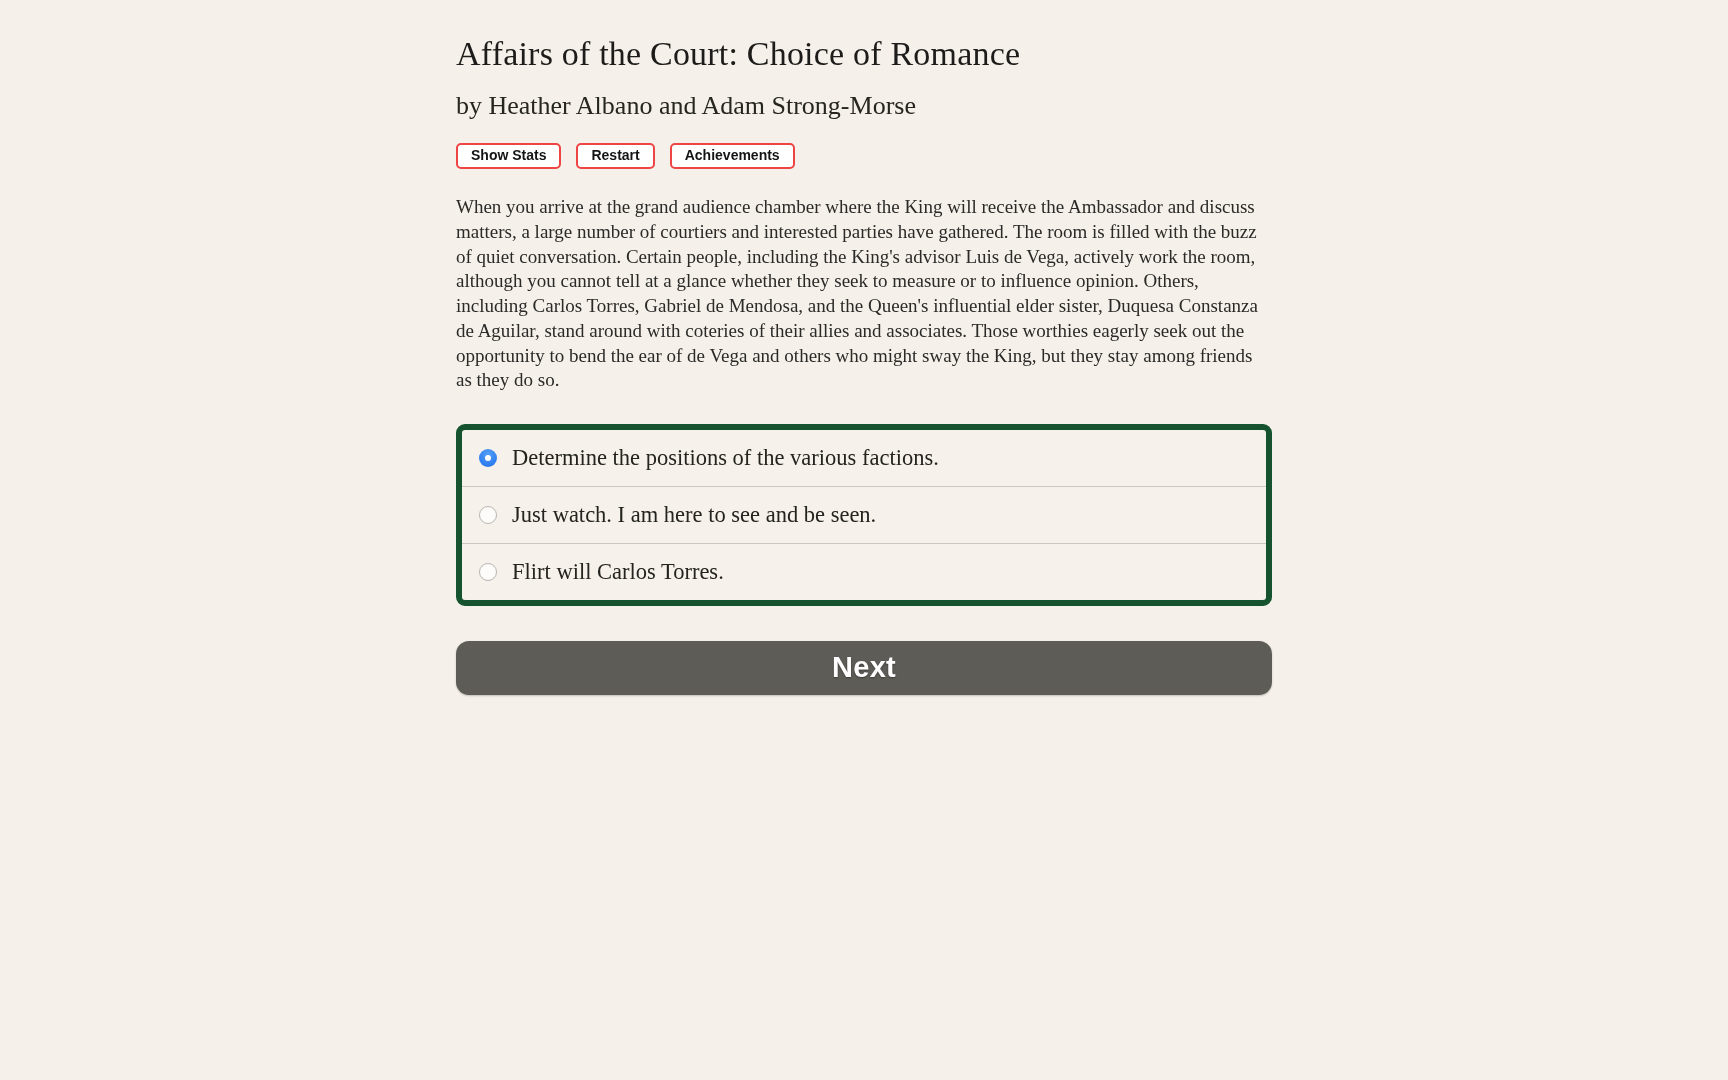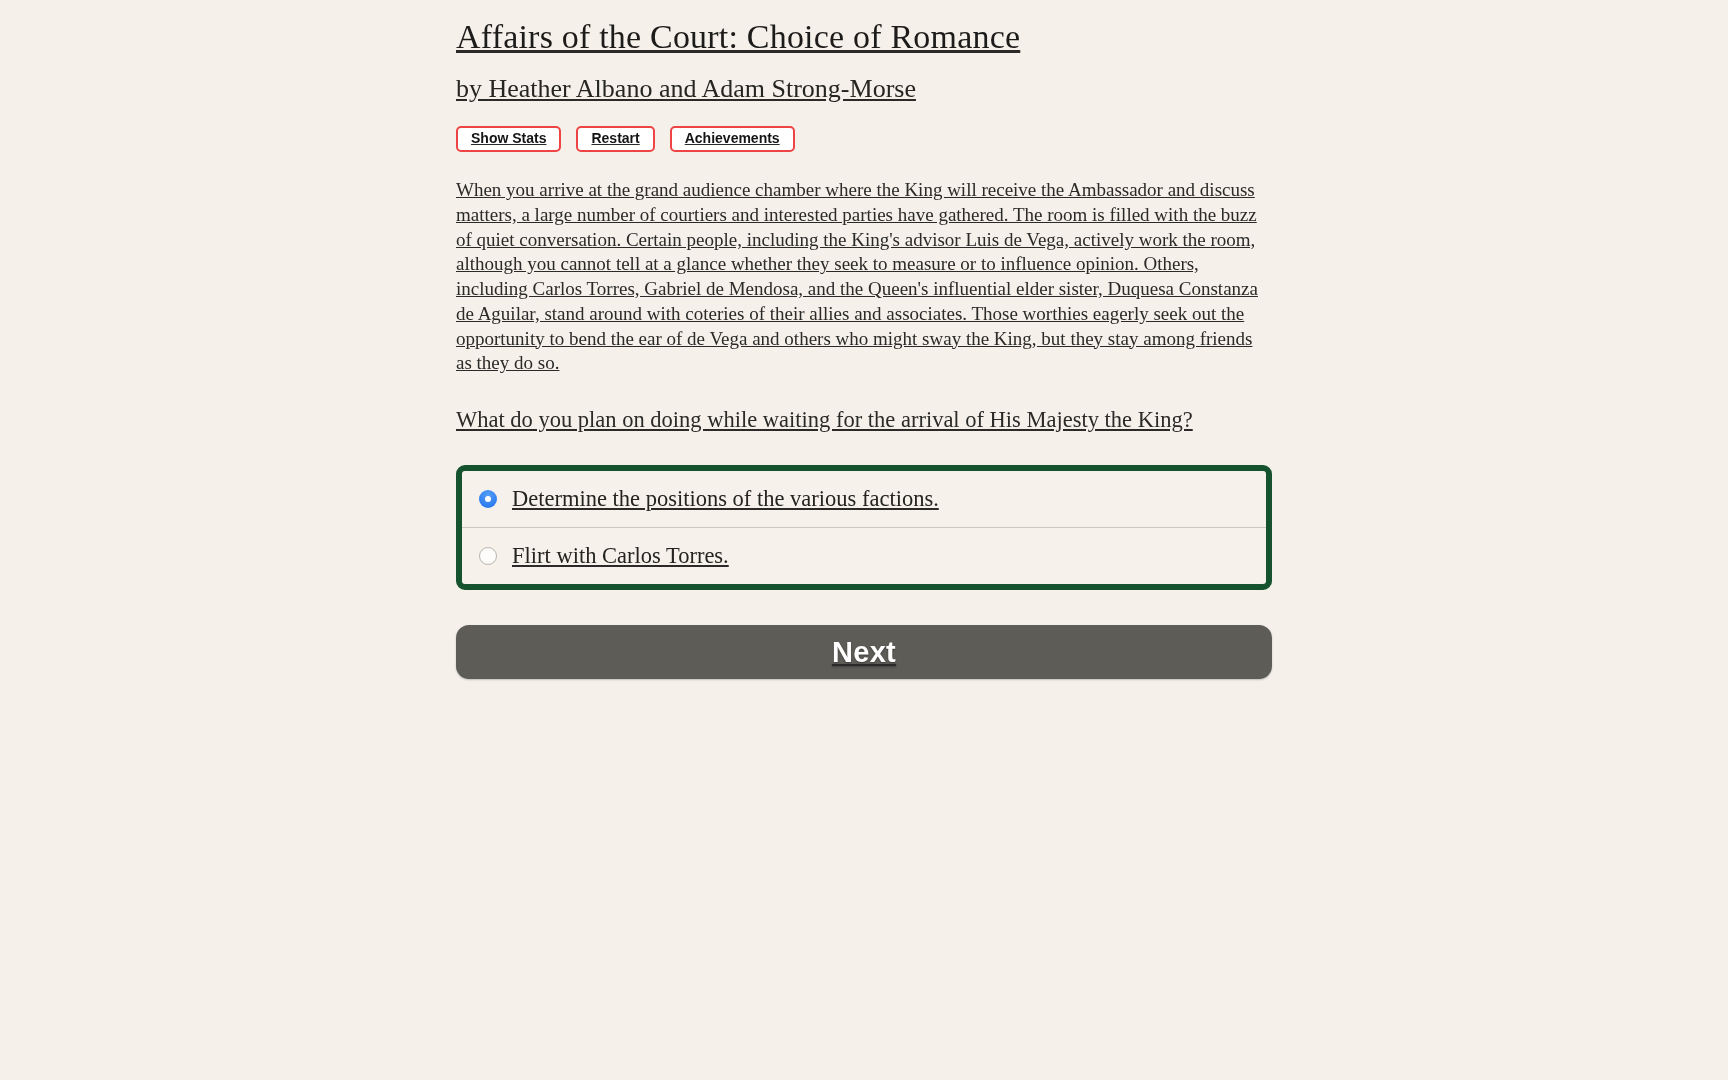--- a/index.html
+++ b/index.html
@@ -10,22 +10,21 @@
     width: 1728px;
     height: 1080px;
     background: #f5f1ea;
     font-family: "Liberation Serif", serif;
     color: #2b2a28;
     overflow: hidden;
   }
   .content {
     width: 816px;
     margin: 0 auto;
-    padding-top: 12px;
-    text-decoration: underline;
+    padding-top: 29px;
   }
   .game-title {
     font-size: 34px;
     font-weight: 400;
     color: #1d1c1a;
     margin: 6px 0 0 0;
     letter-spacing: 0.2px;
   }
   .byline {
     font-size: 26px;
@@ -138,35 +137,38 @@
   <div class="byline">by Heather Albano and Adam Strong-Morse</div>
 
   <div class="toolbar">
     <button>Show Stats</button>
     <button>Restart</button>
     <button>Achievements</button>
   </div>
 
   <p class="story-paragraph">When you arrive at the grand audience chamber where the King will receive the Ambassador and discuss matters, a large number of courtiers and interested parties have gathered. The room is filled with the buzz of quiet conversation. Certain people, including the King's advisor Luis de Vega, actively work the room, although you cannot tell at a glance whether they seek to measure or to influence opinion. Others, including Carlos Torres, Gabriel de Mendosa, and the Queen's influential elder sister, Duquesa Constanza de Aguilar, stand around with coteries of their allies and associates. Those worthies eagerly seek out the opportunity to bend the ear of de Vega and others who might sway the King, but they stay among friends as they do so.</p>
 
-  <p class="story-question">What do you plan on doing while waiting for the arrival of His Majesty the King?</p>
 
   <div class="options-box">
 
     <div class="option-row">
       <span class="radio selected">
         <span class="radio-dot"></span>
       </span>
       <span class="option-label">Determine the positions of the various factions.</span>
     </div>
 
+    <div class="option-row">
+      <span class="radio unselected"></span>
+      <span class="option-label">Just watch. I am here to see and be seen.</span>
+    </div>
 
     <div class="option-row">
       <span class="radio unselected"></span>
-      <span class="option-label">Flirt with Carlos Torres.</span>
+      <span class="option-label">Flirt will Carlos Torres.</span>
     </div>
 
 
   </div>
 
   <button class="next-button">Next</button>
 
 </div>
 
 </body></html>

